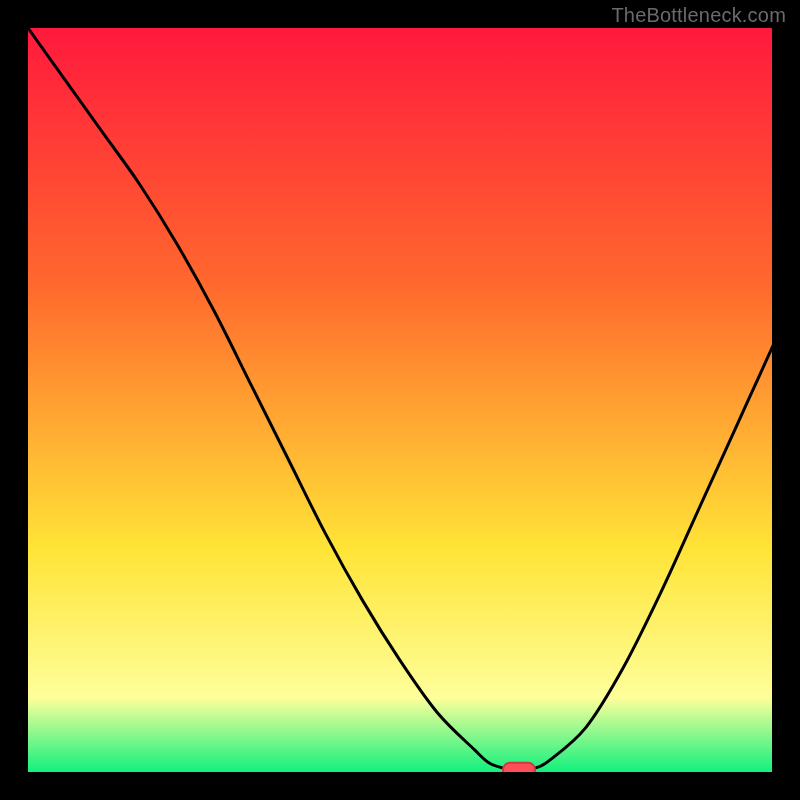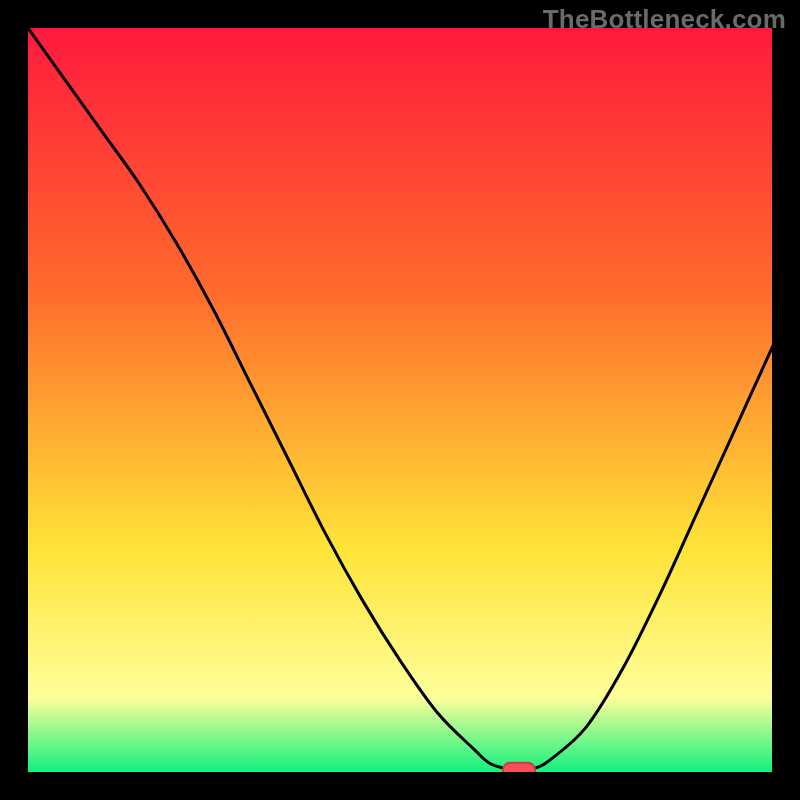--- a/index.html
+++ b/index.html
@@ -14,22 +14,22 @@
     position: relative;
     width: 800px;
     height: 800px;
     background: #000;
   }
   .watermark {
     position: absolute;
     top: 4px;
     right: 14px;
     font-family: Arial, Helvetica, sans-serif;
-    font-size: 26px;
-    font-weight: 700;
+    font-size: 20px;
+    font-weight: 400;
     color: #6a6a6a;
     letter-spacing: 0.2px;
   }
   .plot-wrap {
     position: absolute;
     left: 28px;
     top: 28px;
     width: 744px;
     height: 744px;
     background: #000;

